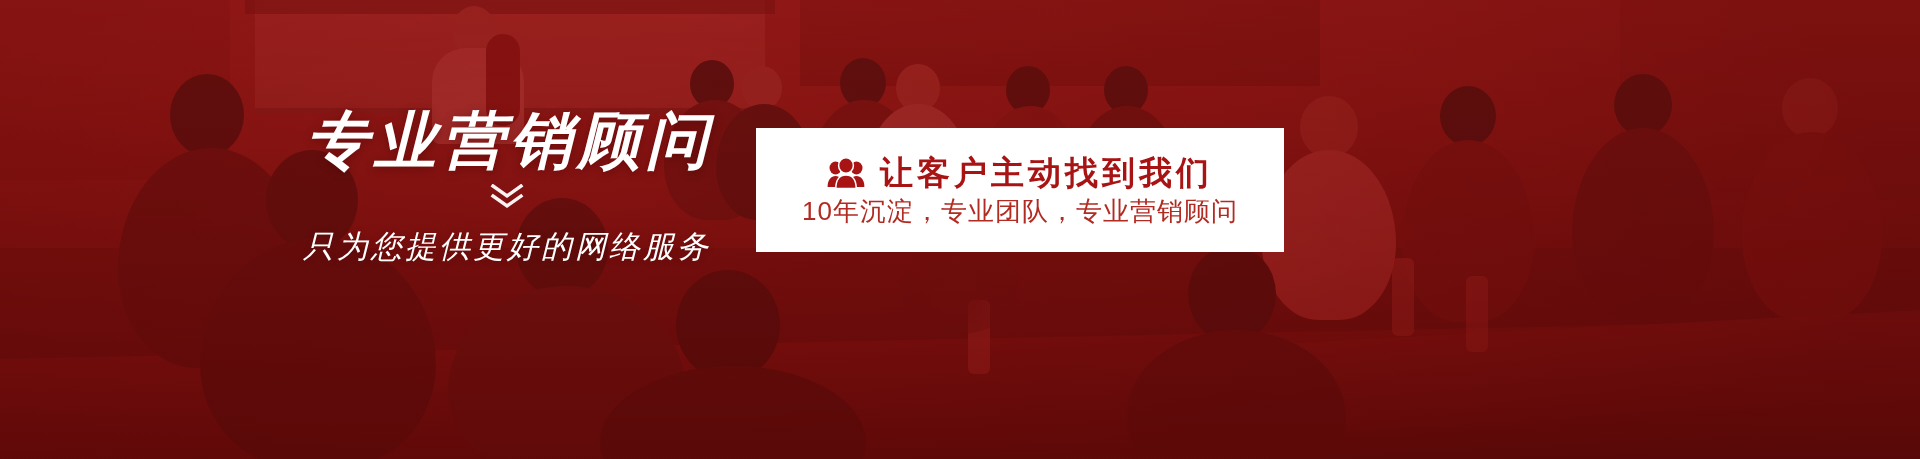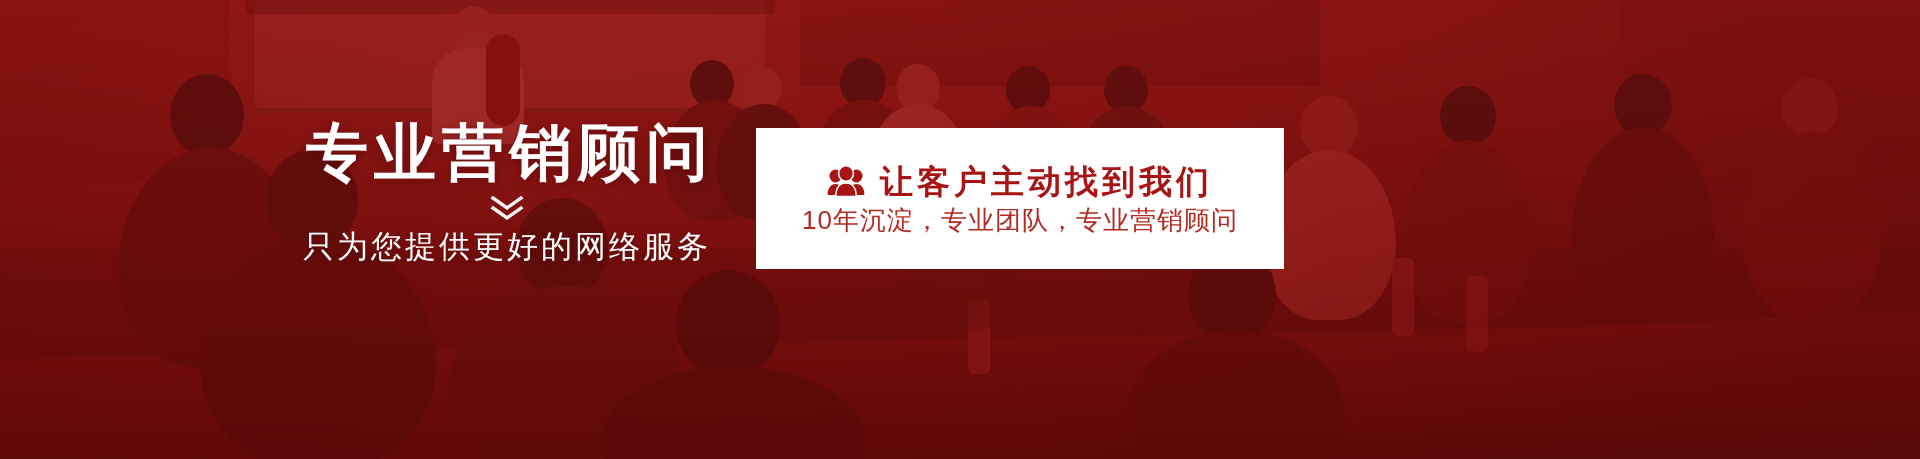--- a/index.html
+++ b/index.html
@@ -74,52 +74,53 @@
   }
   .tint2 {
     position:absolute; inset:0;
     background:linear-gradient(180deg, rgba(173,30,28,.42) 0%, rgba(122,14,13,.55) 100%);
   }
 
   
   .content { position:absolute; inset:0; }
 
   .left-block {
-    position:absolute; left:292px; top:120px; width:430px;
+    position:absolute; left:292px; top:108px; width:430px;
     text-align:center;
+    font-style:italic;
   }
   .headline {
     font-size:62px; line-height:1.06;
     font-weight:700;
     color:#ffffff;
     letter-spacing:6px;
     text-indent:6px;
     white-space:nowrap;
     text-shadow:0 2px 10px rgba(70,5,5,.45);
   }
   .chev {
     display:block;
     margin:10px auto 4px;
     width:34px; height:26px;
     opacity:.95;
   }
   .chev svg { display:block; }
   .subheadline {
-    margin-top:4px;
+    margin-top:16px;
     font-size:31px;
     color:#ffffff;
     letter-spacing:3px;
     white-space:nowrap;
     text-shadow:0 1px 6px rgba(70,5,5,.40);
   }
 
   .card {
     position:absolute;
     left:756px; top:128px;
-    width:528px; height:141px;
+    width:528px; height:124px;
     background:#ffffff;
     display:flex; flex-direction:column;
     align-items:center; justify-content:center;
     gap:2px;
   }
   .card-title-row {
     display:flex; align-items:center; gap:15px;
     white-space:nowrap;
   }
   .group-icon { width:38px; height:32px; display:block; flex:0 0 auto; }

